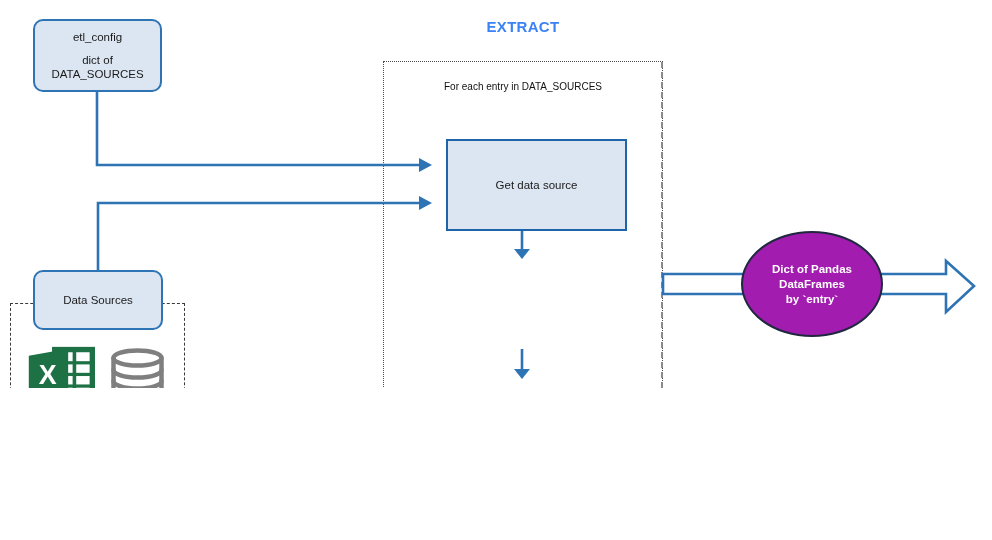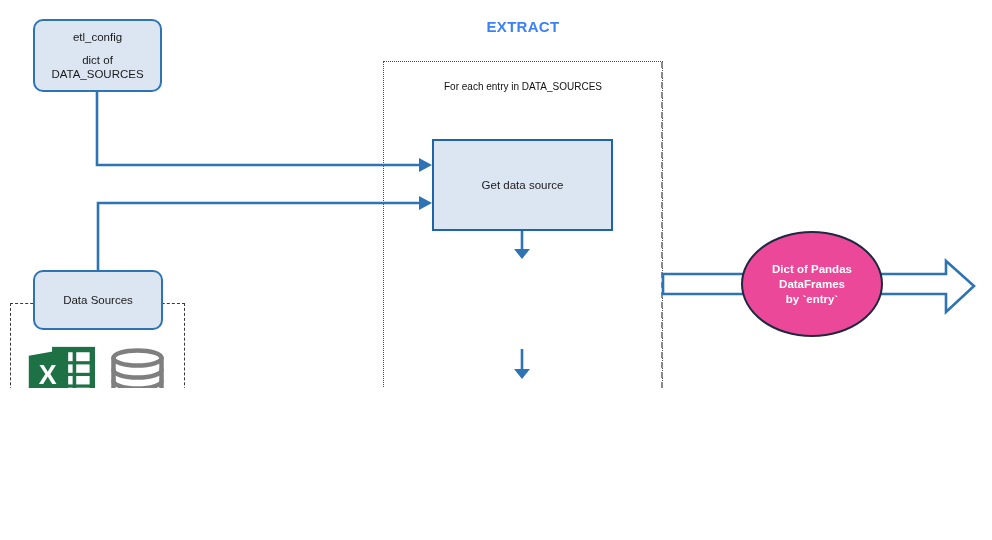--- a/index.html
+++ b/index.html
@@ -11,40 +11,40 @@
   
   .rnode{
     background:#dce6f2;border:2.5px solid #2e74b5;border-radius:10px;
     display:flex;flex-direction:column;align-items:center;justify-content:center;
     text-align:center;font-size:11.5px;line-height:14px;z-index:3;box-sizing:border-box;
   }
   
   .step{
     background:#dce6f2;border:2.5px solid #1d64a8;
     display:flex;flex-direction:column;align-items:center;justify-content:center;
-    text-align:center;font-size:11.5px;line-height:15px;z-index:3;box-sizing:border-box;
+    text-align:center;font-size:11.5px;line-height:15px;z-index:3;box-sizing:border-box;margin-left:14px;
   }
   .dashed-group{
     border:1.4px dashed #3a3a3a;z-index:1;box-sizing:border-box;background:transparent;
   }
   .loop-container{
     border:1.4px dotted #4a4a4a;z-index:1;box-sizing:border-box;background:transparent;
   }
   .loop-right-edge{
     width:0;border-right:2px dashed #8a8a8a;z-index:2;
   }
   .extract-title{
     font-size:15px;font-weight:bold;color:#3b82f6;text-align:center;z-index:3;
     letter-spacing:0.3px;
   }
   .loop-caption{
     font-size:10px;text-align:center;z-index:3;color:#111;
   }
   .ellipse{
-    border-radius:50%;background:#ec4899;border:2.5px solid #1f2840;
+    border-radius:50%;background:#a21caf;border:2.5px solid #1f2840;
     display:flex;flex-direction:column;align-items:center;justify-content:center;
     text-align:center;color:#ffffff;font-weight:bold;font-size:11.5px;line-height:15px;
     z-index:5;box-sizing:border-box;
   }
   svg.overlay{position:absolute;left:0;top:0;z-index:4;pointer-events:none;}
   .icon-wrap{z-index:3;display:block;}
   .gap8{height:9px;}
 </style>
 </head>
 <body>

